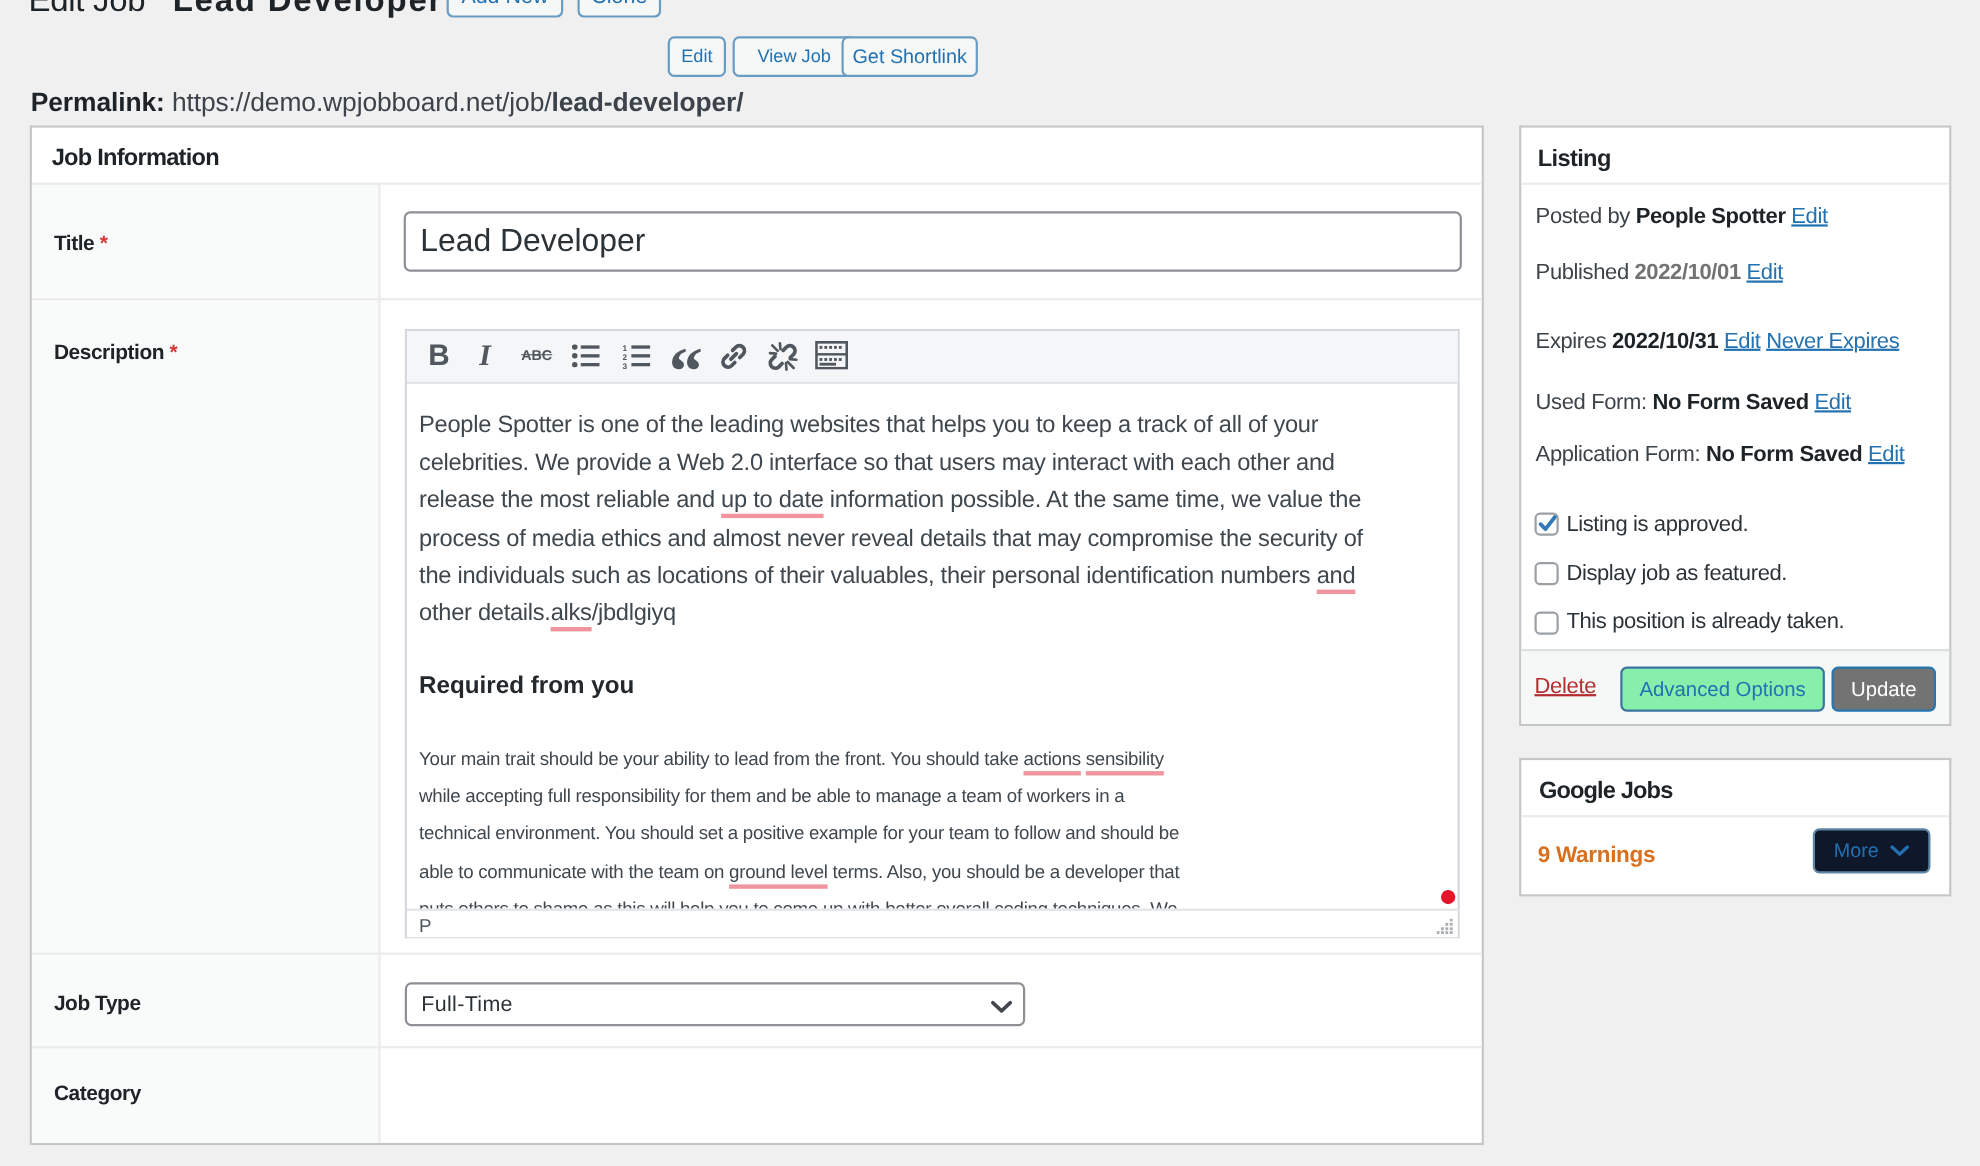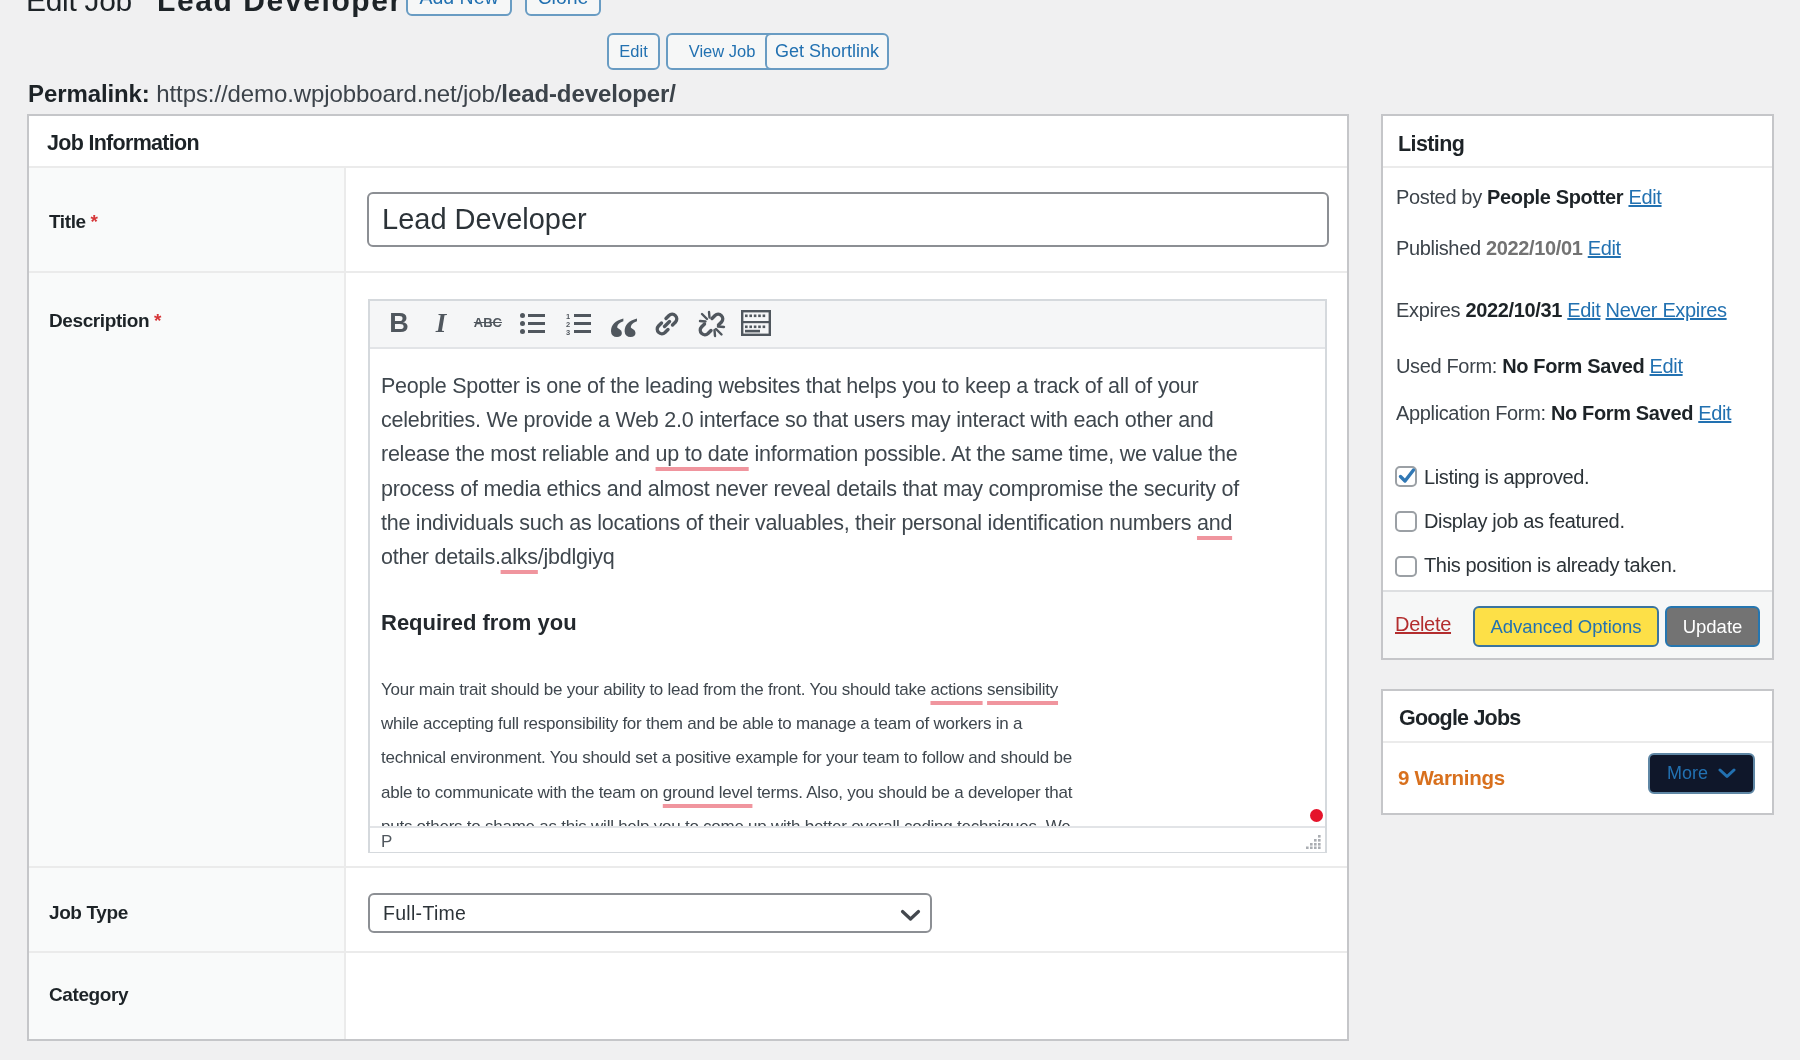--- a/index.html
+++ b/index.html
@@ -170,21 +170,21 @@
       <path d="M3.5 10.5 L8 15 L16.5 4" stroke="#3178b5" stroke-width="3.4" fill="none" stroke-linecap="round" stroke-linejoin="round"></path>
     </svg>
 <div class="abs" style="left:1424px;top:466px;font-size:20px;letter-spacing:-0.35px;color:#2c3338;">Listing is approved.</div>
 <div class="abs" style="left:1395px;top:511px;width:22px;height:21px;box-sizing:border-box;border:2px solid #9ba0a5;border-radius:5px;background:#fff;"></div>
 <div class="abs" style="left:1424px;top:510px;font-size:20px;letter-spacing:-0.35px;color:#2c3338;">Display job as featured.</div>
 <div class="abs" style="left:1395px;top:556px;width:22px;height:21px;box-sizing:border-box;border:2px solid #9ba0a5;border-radius:5px;background:#fff;"></div>
 <div class="abs" style="left:1424px;top:554px;font-size:20px;letter-spacing:-0.35px;color:#2c3338;">This position is already taken.</div>
 
 <div class="abs" style="left:1383px;top:590px;width:389px;height:68px;background:#f6f7f7;border-top:2px solid #dddfe1;box-sizing:border-box;"></div>
 <div class="abs" style="left:1395px;top:613px;font-size:20px;letter-spacing:-0.3px;"><a style="color:#b32d2e;">Delete</a></div>
-<div class="btn" style="left:1473px;top:606px;width:186px;height:41px;font-size:18.5px;border-color:#3b749f;background:#fde047;">Advanced Options</div>
+<div class="btn" style="left:1473px;top:606px;width:186px;height:41px;font-size:18.5px;border-color:#3b749f;background:#86efac;">Advanced Options</div>
 <div class="btn" style="left:1665px;top:606px;width:95px;height:41px;font-size:18.5px;background:#737373;border-color:#2576b0;color:#fff;">Update</div>
 
 <div class="panel" style="left:1381px;top:689px;width:393px;height:126px;"></div>
 <div class="abs" style="left:1399px;top:707px;font-size:21.5px;line-height:22px;font-weight:bold;letter-spacing:-0.8px;color:#1d2327;">Google Jobs</div>
 <div class="abs" style="left:1383px;top:741px;width:389px;height:2px;background:#ebebeb;"></div>
 <div class="abs" style="left:1398px;top:766px;font-size:20.5px;letter-spacing:-0.3px;font-weight:bold;color:#d8701d;">9 Warnings</div>
 <div class="btn" style="left:1648px;top:753px;width:107px;height:41px;font-size:18px;border-color:#5f87a5;background:#0f172a;gap:10px;">More
  <svg width="18" height="11" viewBox="0 0 18 11">
         <path d="M2 2 L9 8.5 L16 2" stroke="#2271b1" stroke-width="3" fill="none" stroke-linecap="round" stroke-linejoin="round"></path>
       </svg>

